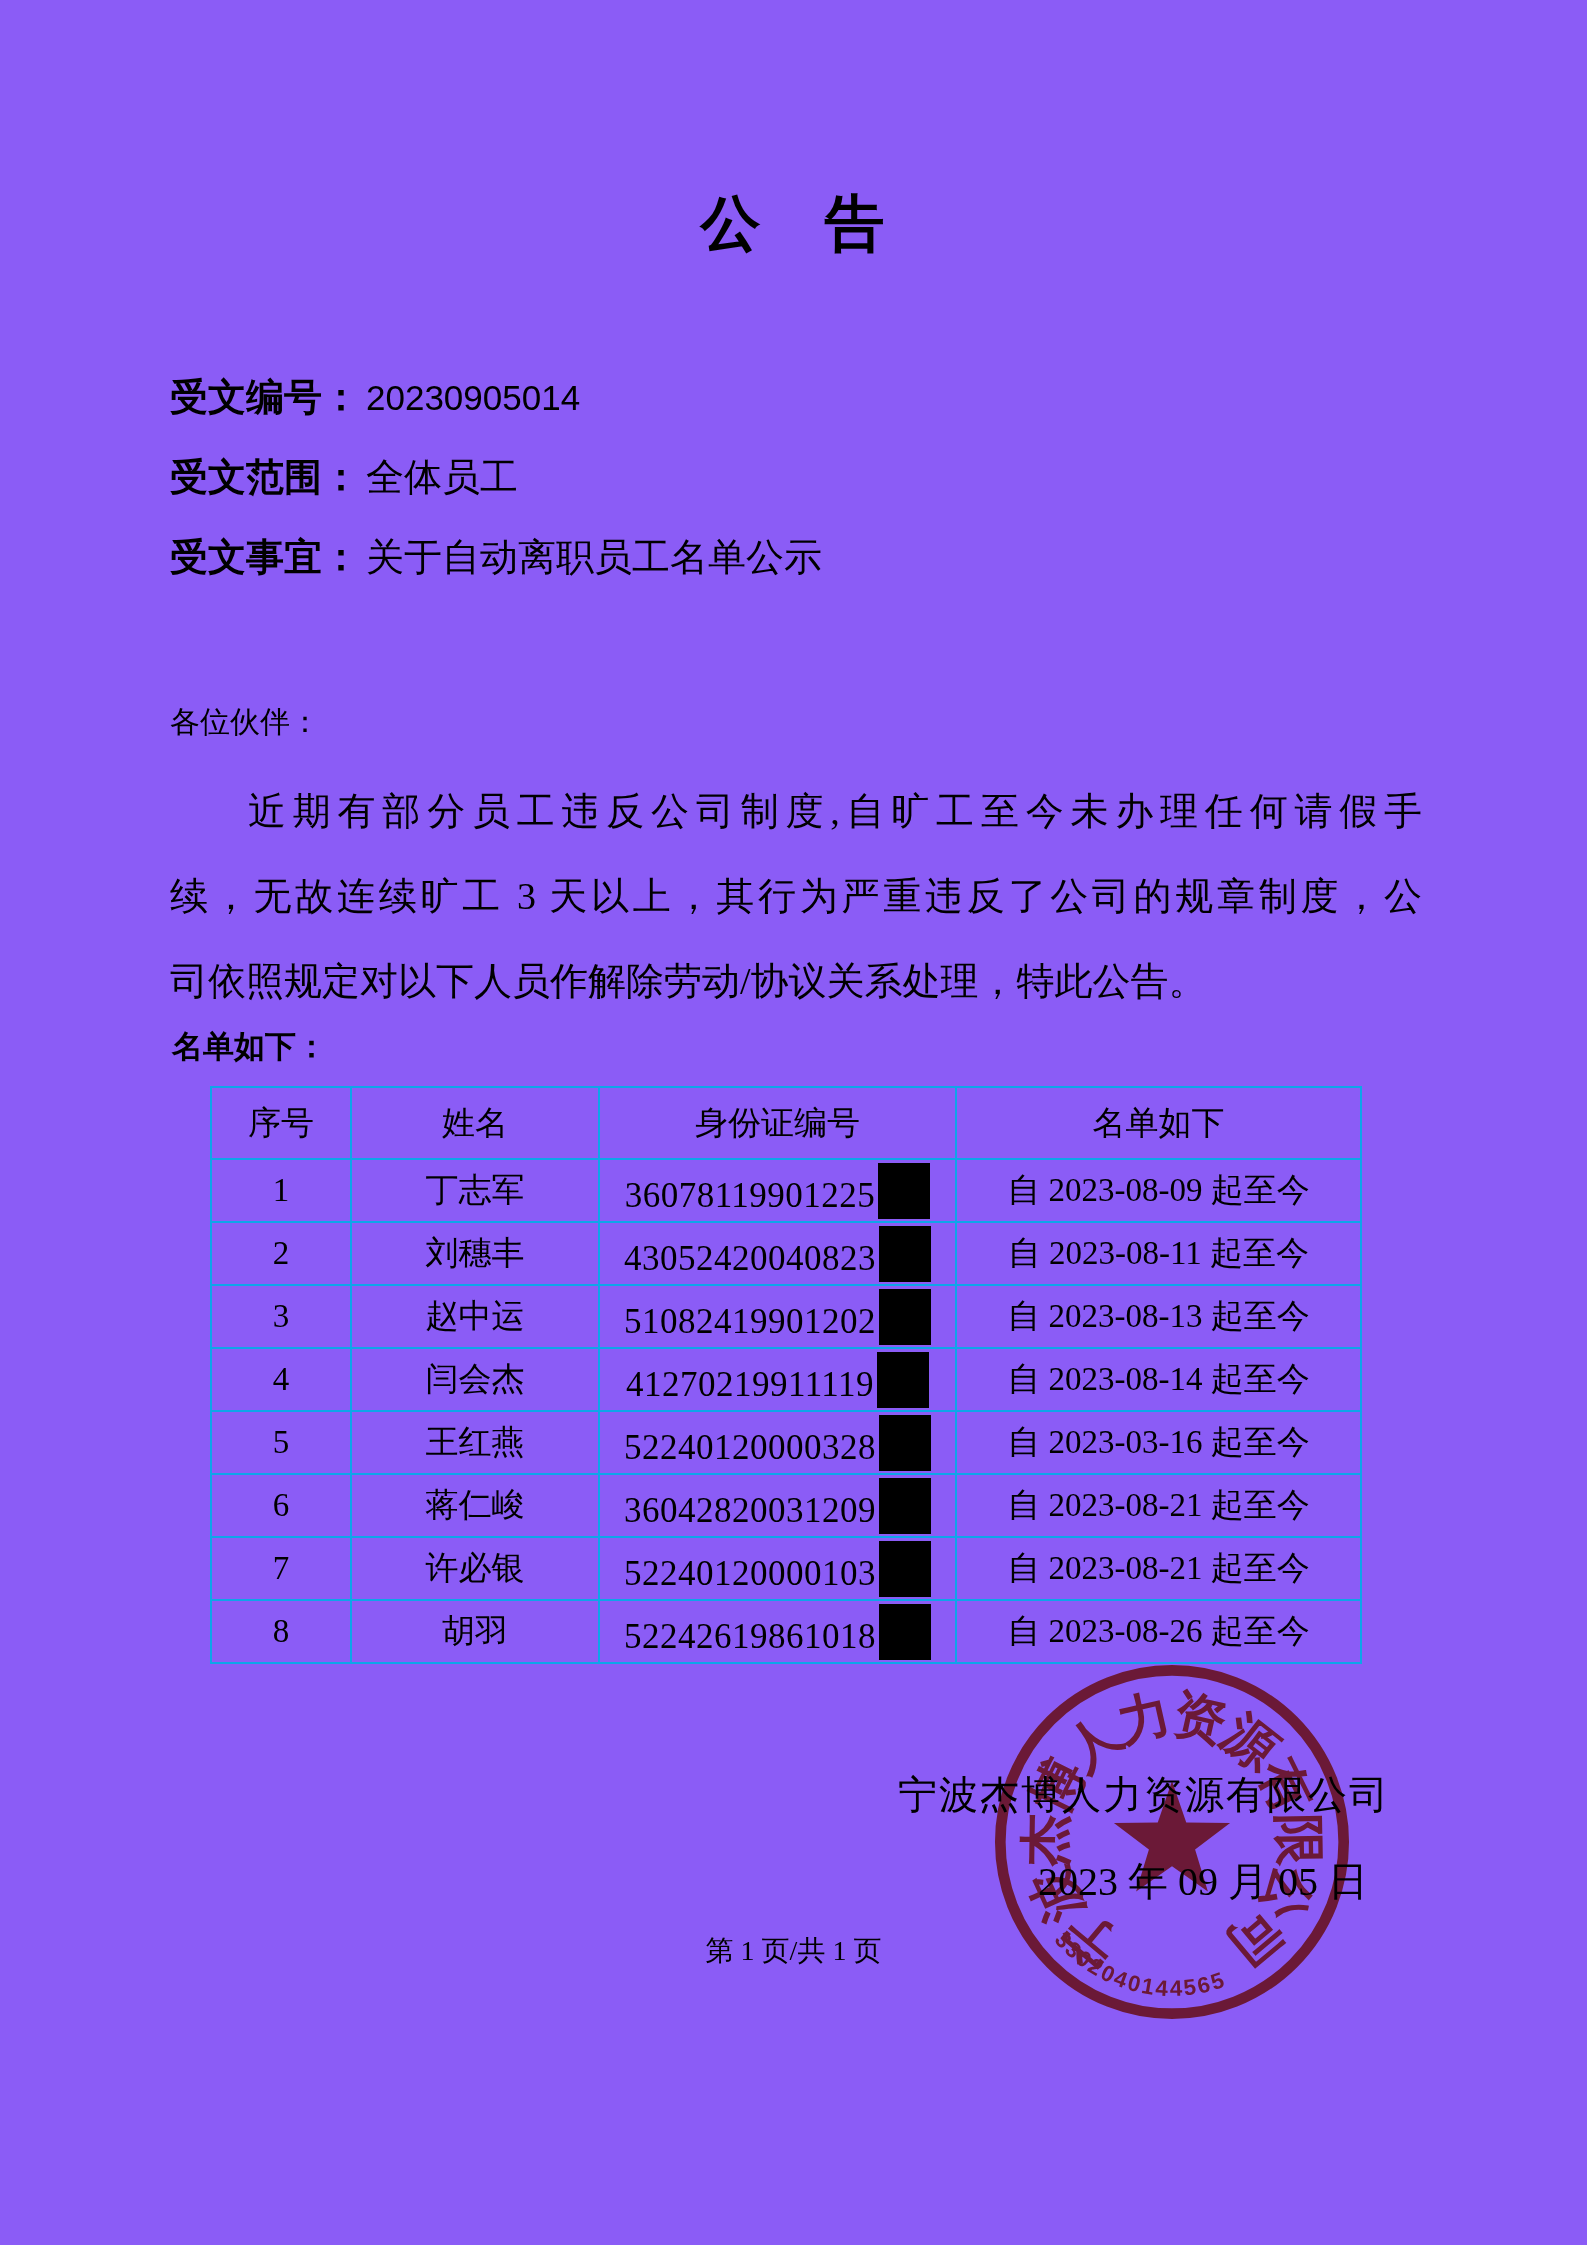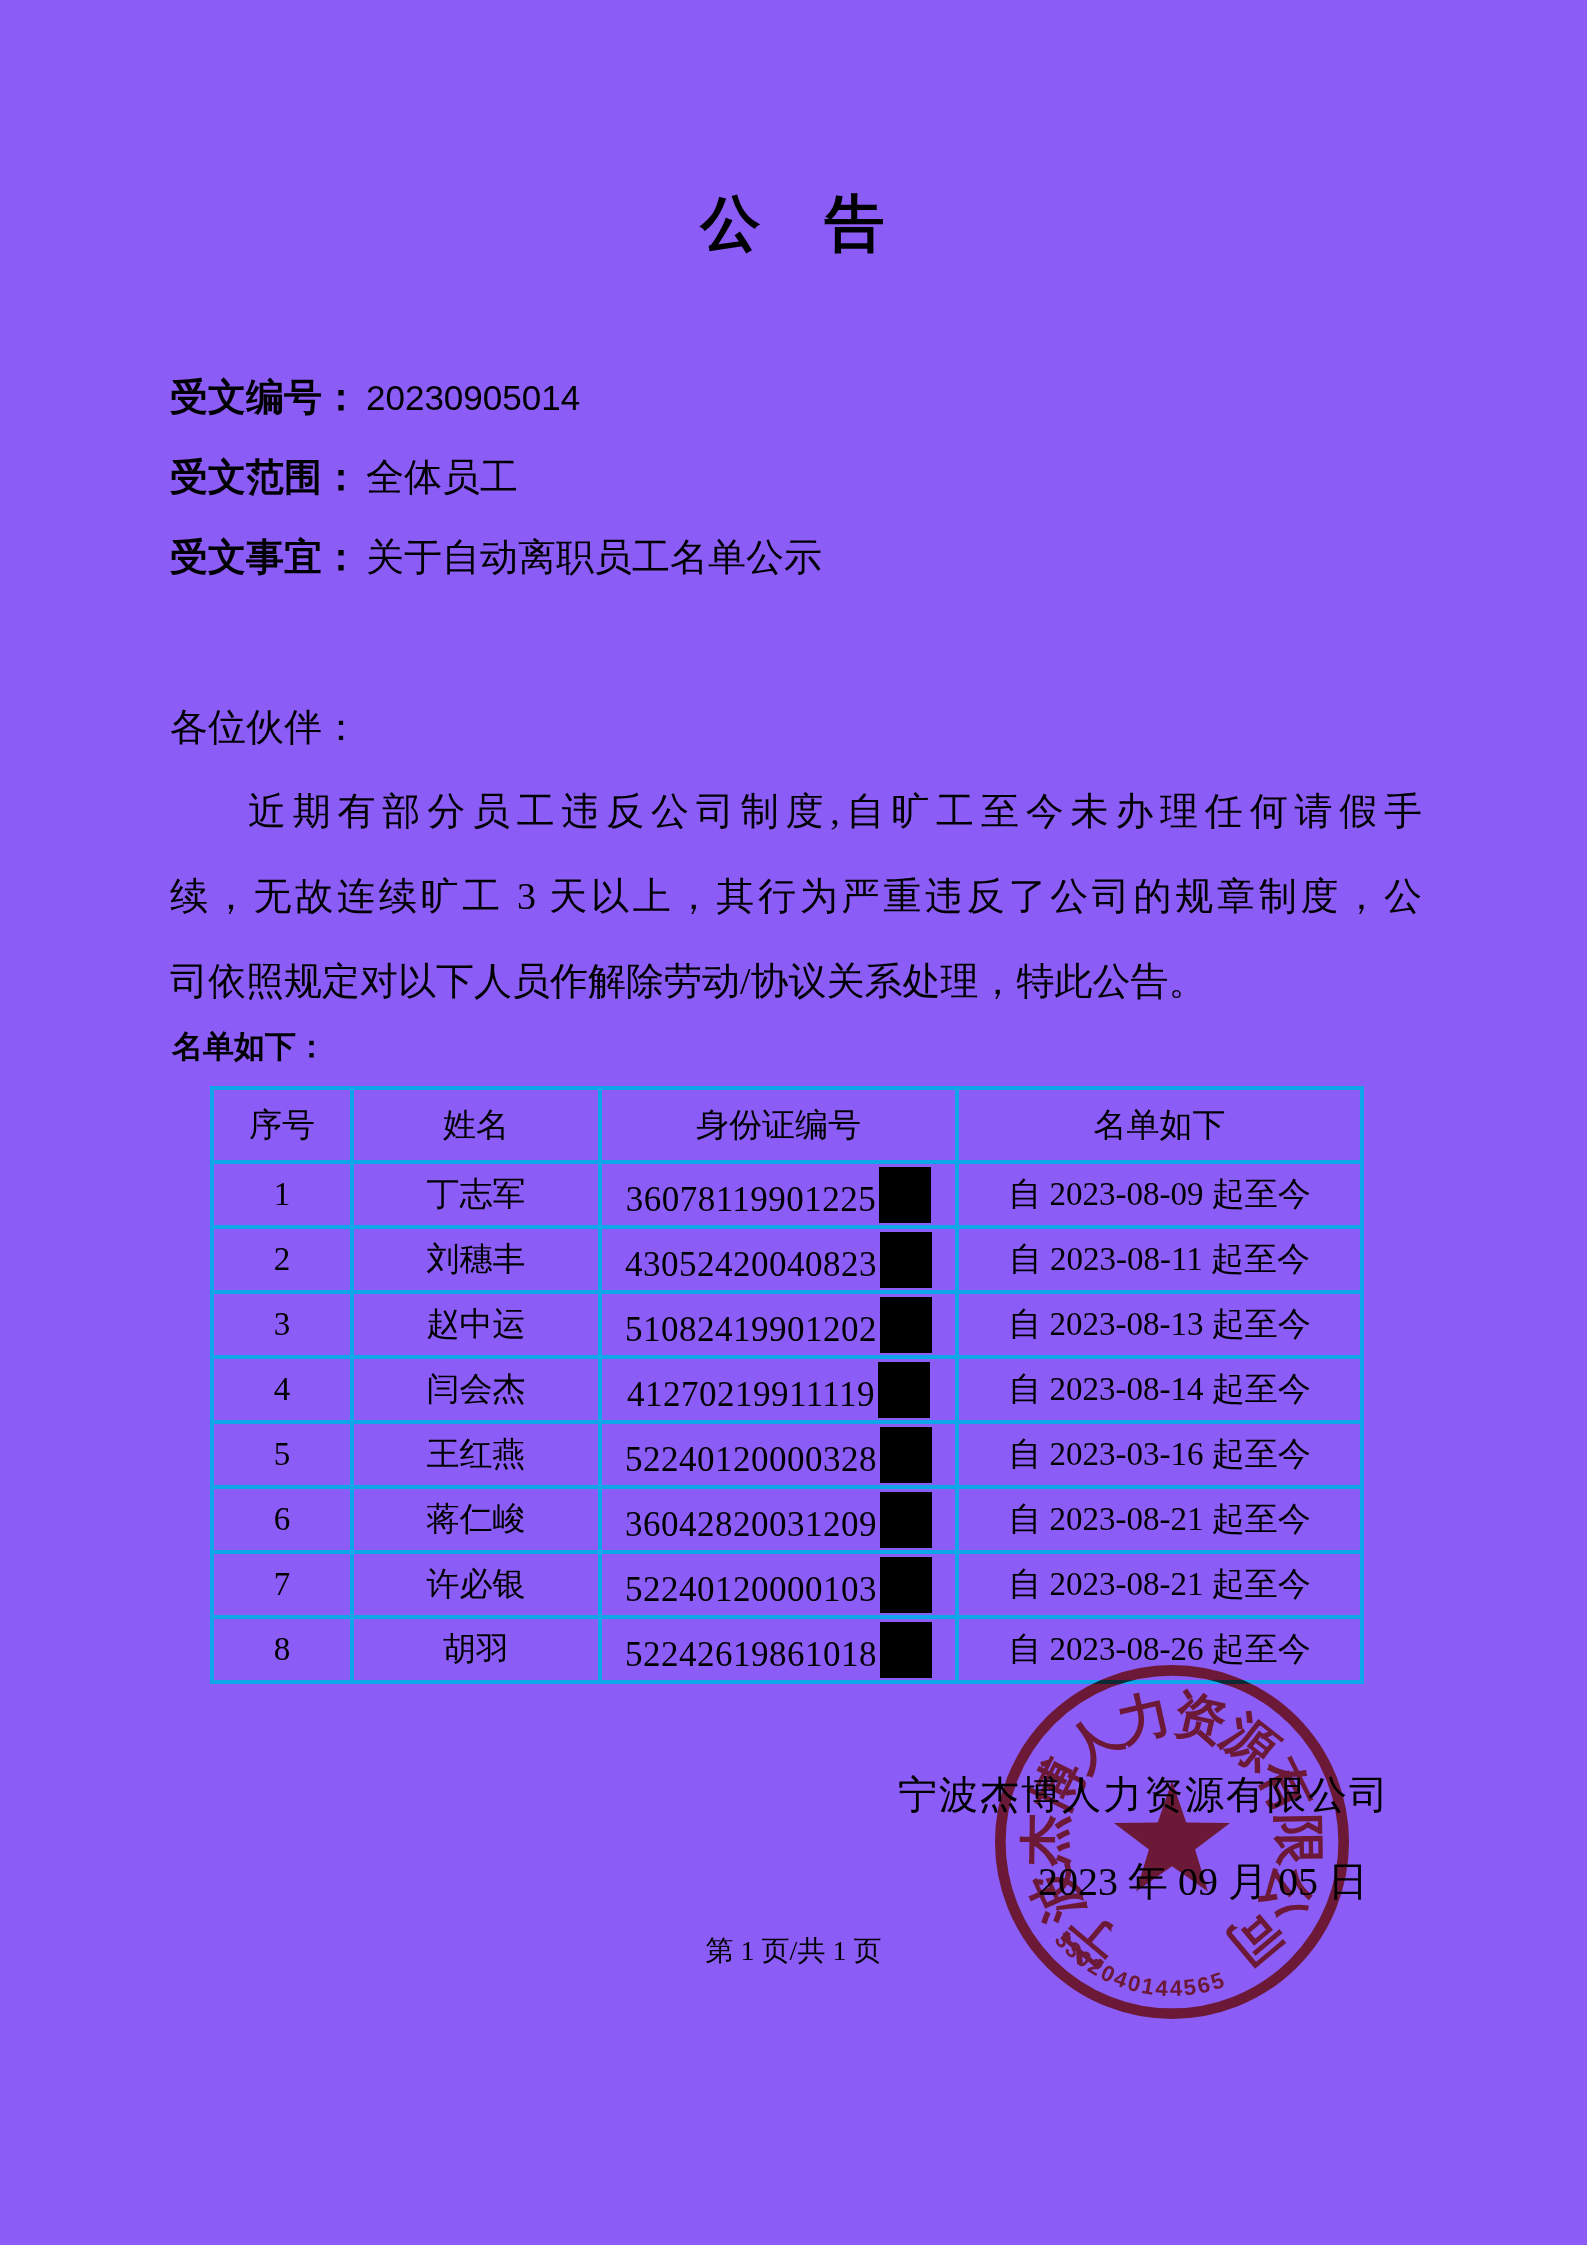--- a/index.html
+++ b/index.html
@@ -11,31 +11,31 @@
   }
   .title {
     position:absolute; top:184px; left:0; width:100%; margin:0;
     text-align:center; font-size:60px; font-weight:bold; letter-spacing:2px;
   }
   .fields { position:absolute; left:170px; top:372px; }
   .field-row { height:80px; line-height:50px; white-space:nowrap; }
   .field-label { font-weight:bold; font-size:38px; }
   .field-value { font-size:38px; margin-left:6px; }
   .field-value.sans { font-family:"Liberation Sans","DejaVu Sans",sans-serif; font-size:35px; }
-  .salutation { position:absolute; left:170px; top:702px; font-size:38px; }
+  .salutation { position:absolute; left:170px; top:702px; font-size:30px; }
   .para-line {
     position:absolute; left:170px; width:1252px; font-size:38px;
     text-align:justify; text-align-last:justify; line-height:46px;
   }
   .para-line.first { text-indent:78px; }
   .para-line.last  { text-align-last:left; }
   .list-intro { position:absolute; left:172px; top:1026px; font-size:31px; font-weight:bold; }
   .roster { position:absolute; left:210px; top:1086px; border-collapse:collapse; table-layout:fixed; }
   .roster th, .roster td {
-    border:4px solid #0ea5e9; text-align:center; vertical-align:middle;
+    border:2px solid #0ea5e9; text-align:center; vertical-align:middle;
     font-weight:normal; padding:0; overflow:hidden;
   }
   .roster th { font-size:33px; height:70px; }
   .roster td { font-size:33px; height:61px; }
   .id-num { font-size:35px; letter-spacing:0.5px; }
   .redact {
     display:inline-block; width:52px; height:56px; background:#000;
     vertical-align:-12px; margin-left:3px;
   }
   .sig-company { position:absolute; left:898px; top:1768px; font-size:39px; letter-spacing:2px; white-space:nowrap; }

